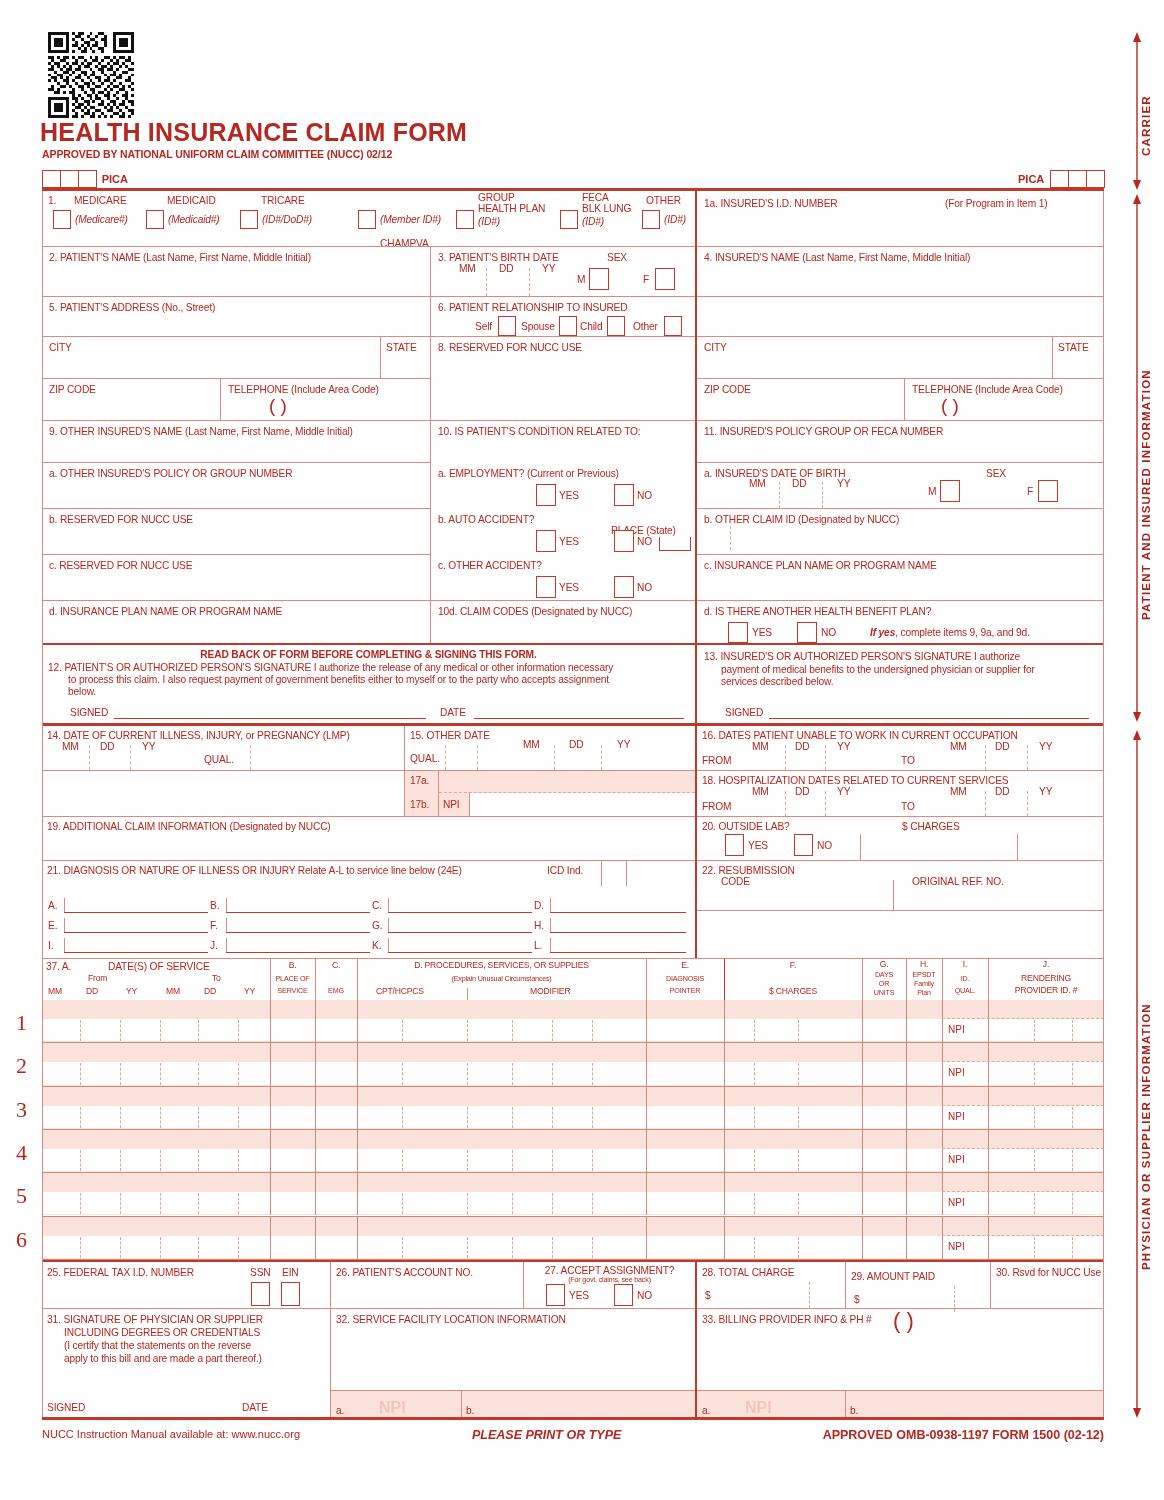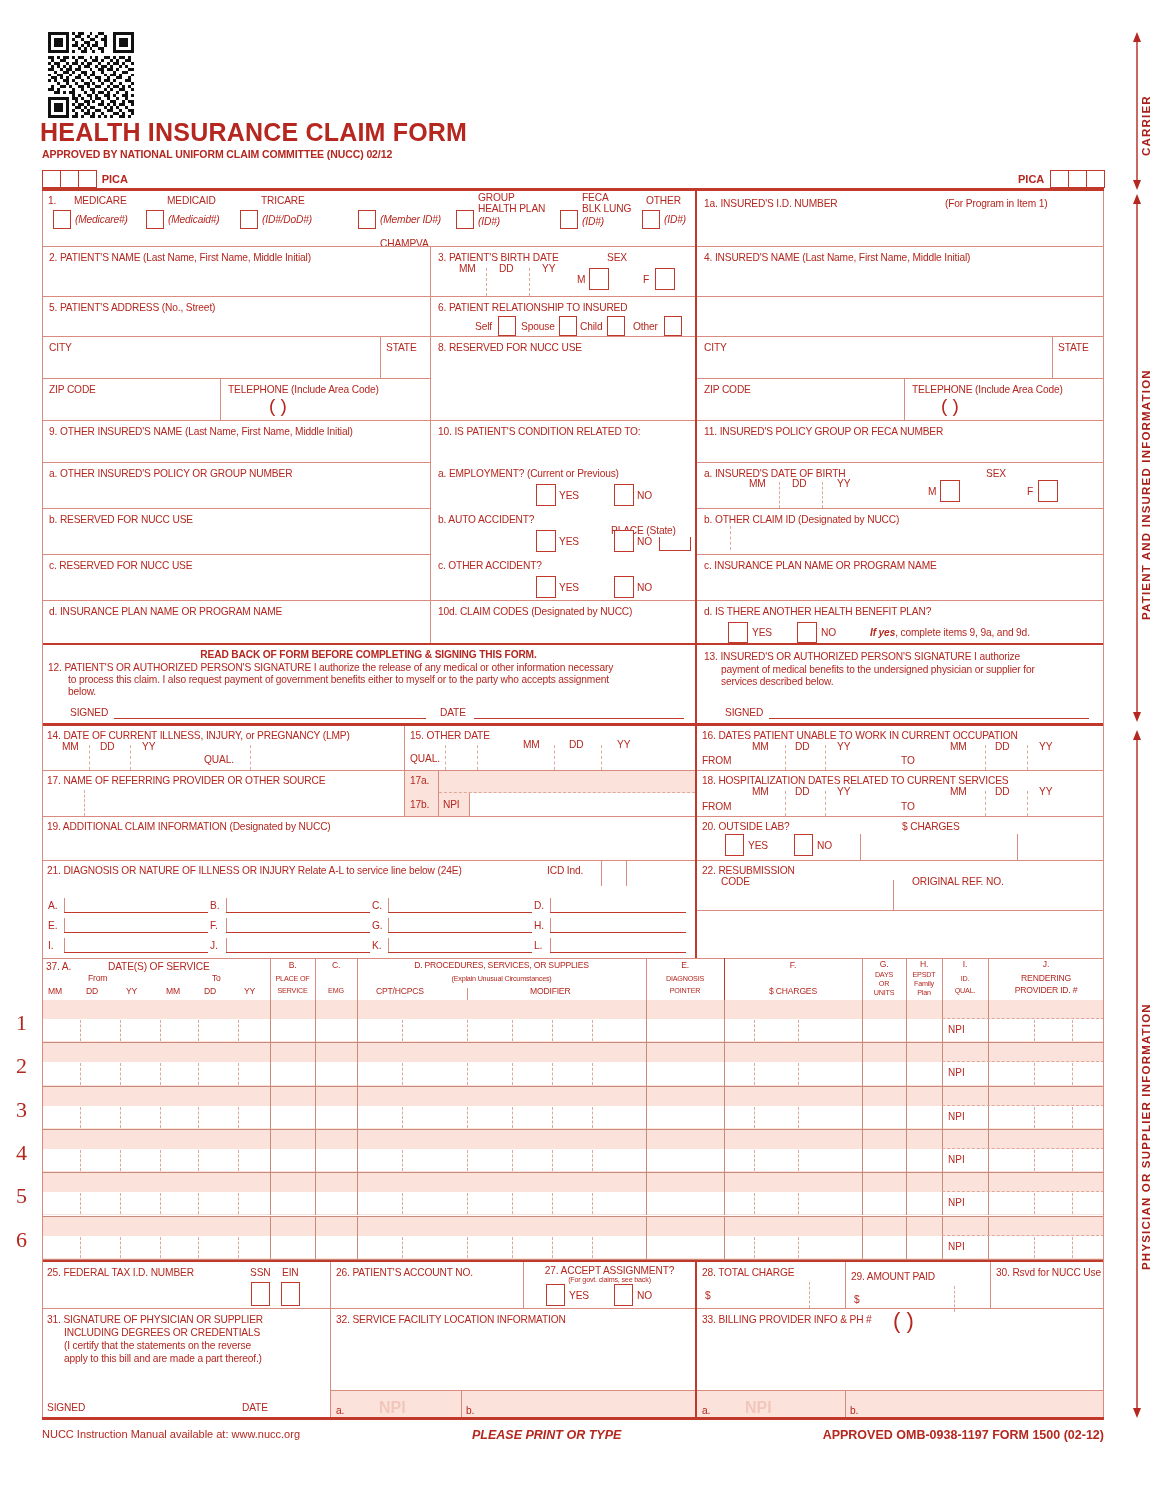--- a/index.html
+++ b/index.html
@@ -587,24 +587,20 @@
       <div class="vline-s" style="left:128px;top:19px;height:25px;"></div>
       <span class="lbl" style="position:absolute;left:253px;top:15px;">MM</span>
       <span class="lbl" style="position:absolute;left:298px;top:15px;">DD</span>
       <span class="lbl" style="position:absolute;left:342px;top:15px;">YY</span>
       <span class="lbl" style="position:absolute;left:204px;top:29px;">TO</span>
       <div class="vline-s" style="left:288px;top:19px;height:25px;"></div>
       <div class="vline-s" style="left:330px;top:19px;height:25px;"></div>
     </div>
 
     <div class="hline" style="left:0;top:582px;width:1062px;height:1.4px;background:#d98b7f;"></div>
-    <div class="cell" style="left:0;top:582px;width:362px;height:46px;">
-      <span class="lbl" style="position:absolute;left:5px;top:5px;">17. NAME OF REFERRING PROVIDER OR OTHER SOURCE</span>
-      <div class="vline-s" style="left:42px;top:20px;height:26px;"></div>
-    </div>
     <div class="vline" style="left:362px;top:582px;height:46px;"></div>
     <div class="shade" style="left:363px;top:583px;width:290px;height:45px;"></div>
     <div class="cell" style="left:363px;top:582px;width:290px;height:46px;">
       <span class="lbl" style="position:absolute;left:5px;top:5px;">17a.</span>
       <span class="lbl" style="position:absolute;left:5px;top:29px;">17b.</span>
       <span class="lbl" style="position:absolute;left:38px;top:29px;">NPI</span>
       <div class="vline" style="left:33px;top:0;height:46px;"></div>
       <div class="vline" style="left:64px;top:23px;height:23px;"></div>
       <div class="hline-d" style="left:34px;top:22px;width:256px;"></div>
       <div style="position:absolute;left:65px;top:23px;width:225px;height:23px;background:#fff;"></div>

